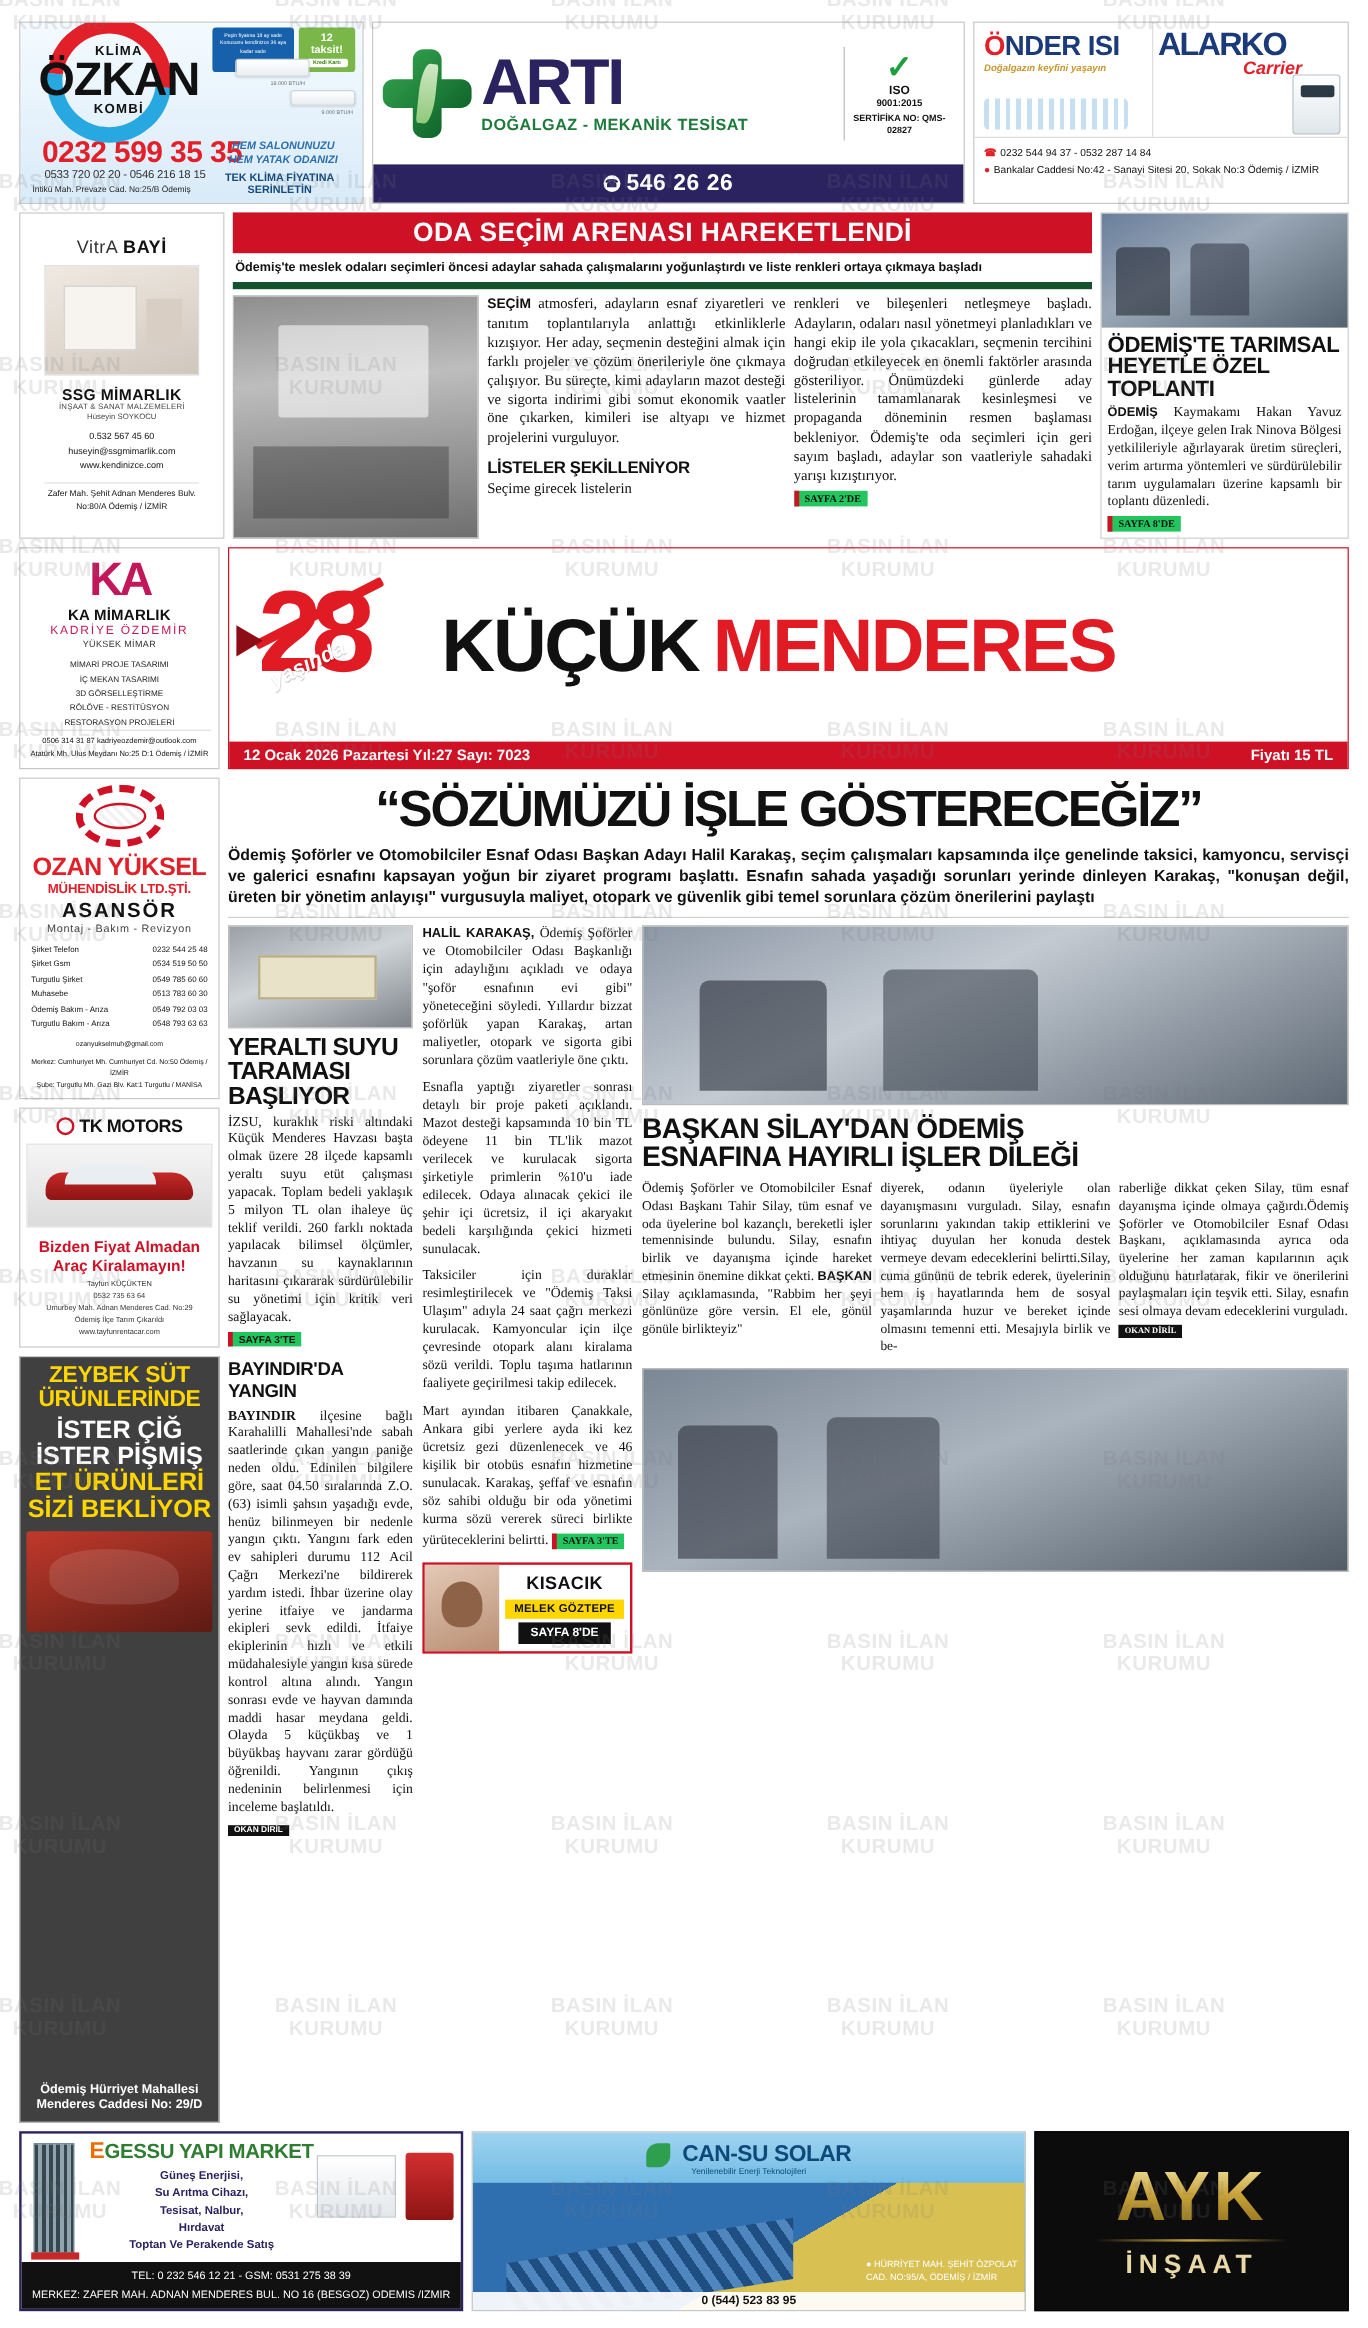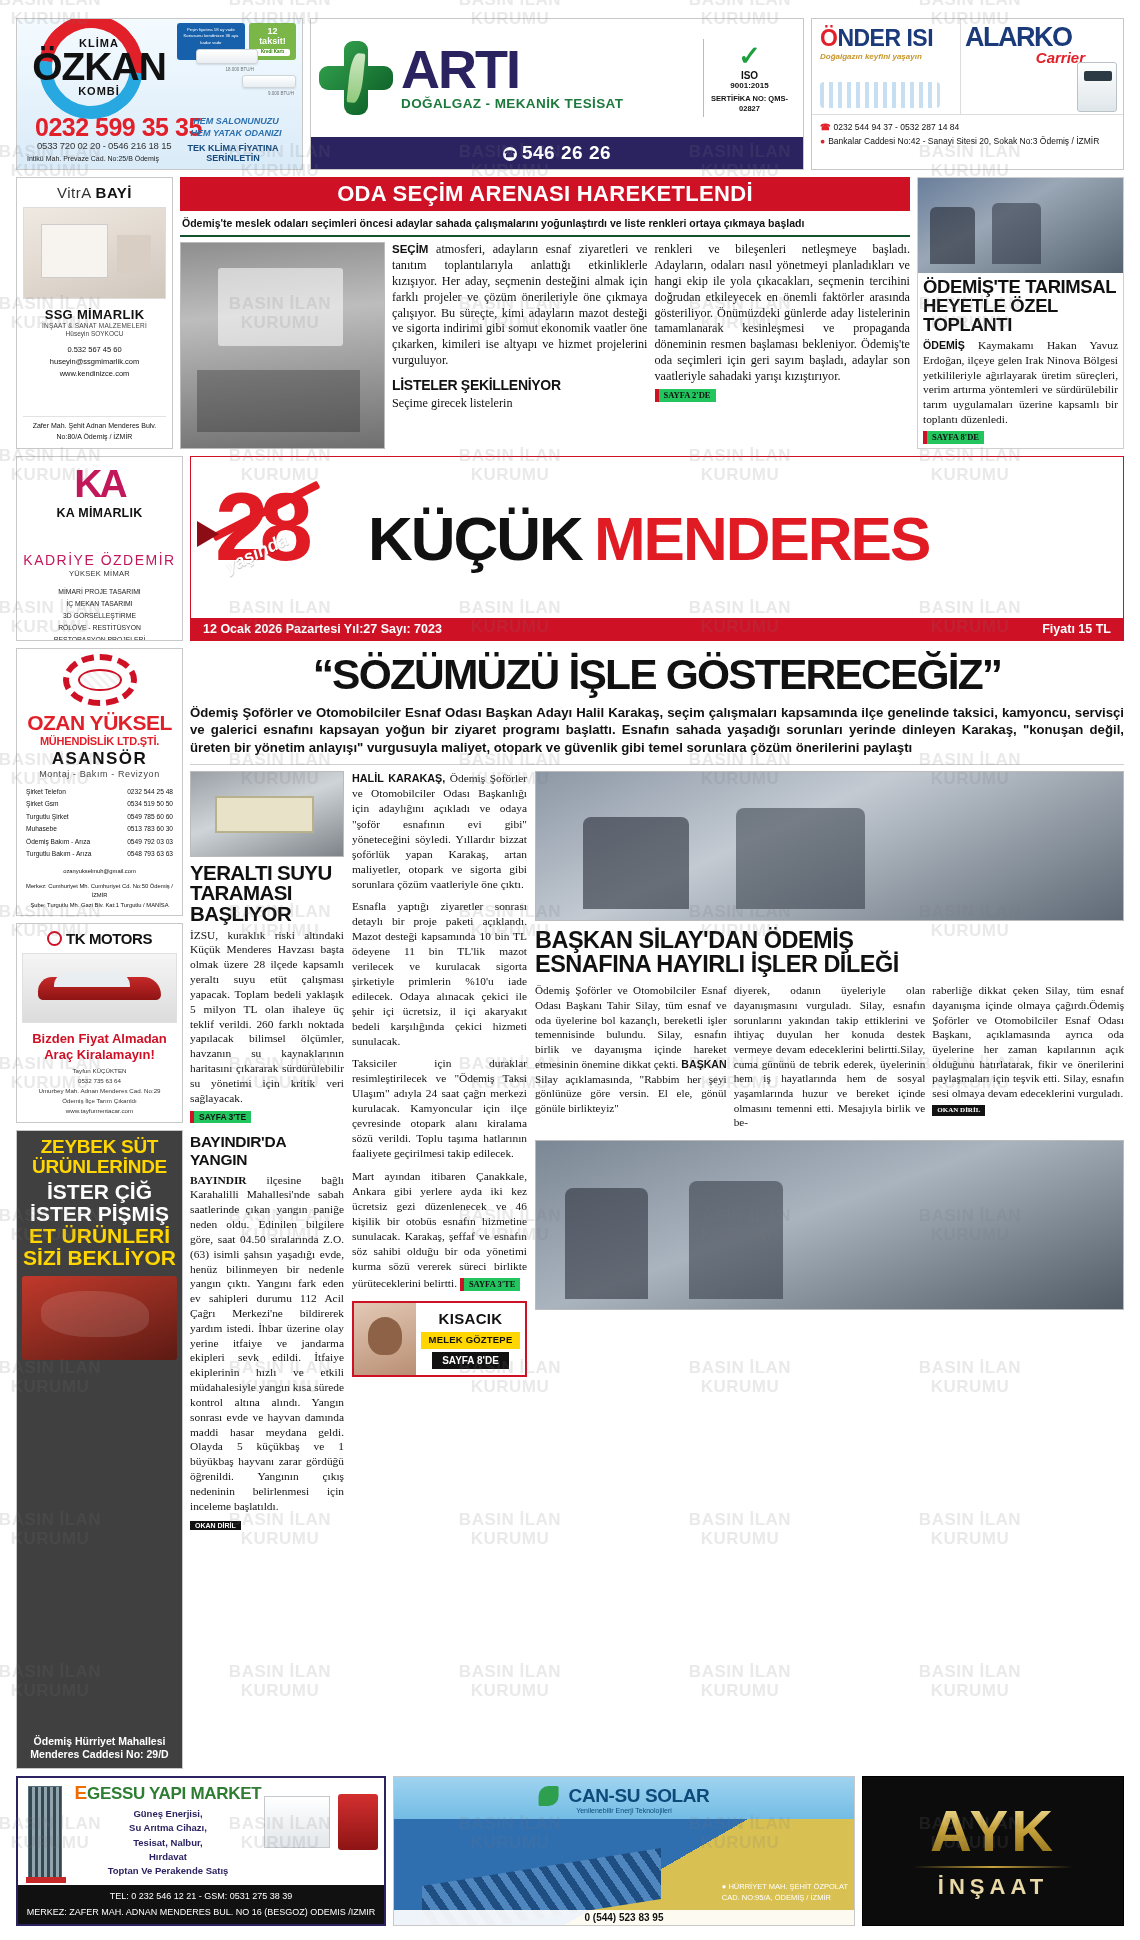--- a/index.html
+++ b/index.html
@@ -93,37 +93,37 @@
   .alarko { font-size:27px; font-weight:bold; color:#1b3a7a; letter-spacing:-1.5px; line-height:1; }
   .carrier { font-size:15px; font-style:italic; font-weight:bold; color:#e2202a; text-align:right; padding-right:34px; margin-top:-2px;}
   .boiler { position:absolute; right:6px; bottom:2px; width:40px; height:50px;
             background:linear-gradient(180deg,#ffffff,#dfe6ea); border:1px solid #b9c2c7; border-radius:3px;}
   .boiler:after{ content:""; position:absolute; left:6px; top:8px; width:28px; height:10px; background:#2b3a44; border-radius:2px;}
   .onder-info { border-top:1px solid #ddd; padding:5px 8px; font-size:8.5px; color:#111; line-height:1.65;}
   .onder-info .pin{ color:#e2202a; font-weight:bold; margin-right:3px;}
 
   
   .row2 { display:flex; gap:7px; height:272px; }
-  .ad-ssg { width:157px; padding:6px; display:flex; flex-direction:column; align-items:center; }
+  .ad-ssg { width:171px; padding:20px; display:flex; flex-direction:column; align-items:center; }
   .vitra { font-size:15px; color:#333; letter-spacing:.5px; }
   .vitra b{ font-weight:bold; color:#111;}
   .ssg-photo { width:100%; height:92px; margin-top:6px;
     background:linear-gradient(160deg,#efe9e2 0%,#e3dbd2 45%,#cfc6bc 100%);
     border:1px solid #ddd; position:relative;}
   .ssg-photo:before{content:"";position:absolute;left:12%;top:18%;width:46%;height:58%;background:#f7f3ee;border:1px solid #ccc;}
   .ssg-photo:after{content:"";position:absolute;right:10%;top:30%;width:24%;height:42%;background:#d8cec3;}
   .ssg-name { font-size:13px; font-weight:bold; color:#111; margin-top:8px; letter-spacing:.3px;}
   .ssg-sub { font-size:6.5px; color:#444; letter-spacing:.2px;}
   .ssg-person { font-size:6.5px; color:#444; margin-top:1px;}
   .ssg-contact { font-size:7.5px; color:#111; margin-top:7px; text-align:center; line-height:1.6;}
   .ssg-addr { font-size:7px; color:#111; margin-top:auto; text-align:center; line-height:1.5; border-top:1px solid #e2e2e2; padding-top:4px; width:100%;}
 
   .lead { flex:1; display:flex; flex-direction:column; }
   .lead-kicker { background:#cf1126; color:#fff; font-size:22px; font-weight:bold; text-align:center; padding:4px 0; letter-spacing:.3px;}
-  .lead-sub { font-size:10.5px; font-weight:bold; color:#111; padding:5px 2px 5px 2px; line-height:1.35; border-bottom:2px solid #14532d;}
+  .lead-sub { font-size:10.5px; font-weight:bold; color:#111; padding:5px 2px 5px 2px; line-height:1.35; border-bottom:6px solid #14532d;}
   .lead-body { flex:1; display:flex; gap:7px; padding-top:5px;}
   .lead-photo { width:205px; background:linear-gradient(175deg,#8e8e8e 0%,#bdbdbd 35%,#6f6f6f 100%); border:1px solid #bbb; position:relative;}
   .lead-photo:before{content:"";position:absolute;left:18%;top:12%;width:62%;height:38%;background:rgba(255,255,255,.55);border-radius:3px;}
   .lead-photo:after{content:"";position:absolute;left:8%;bottom:8%;width:80%;height:30%;background:rgba(40,40,40,.35);}
   .lead-col { flex:1; font-family:"Liberation Serif",serif; font-size:12.2px; line-height:1.3; text-align:justify; color:#111;}
   .lead-col b{ font-family:"Liberation Sans",sans-serif; font-size:11.5px;}
   .subhead { font-family:"Liberation Sans",sans-serif; font-weight:bold; font-size:14px; margin:7px 0 2px; letter-spacing:-.3px;}
   .pagetag { display:inline-block; background:#22c55e; color:#111; font-size:8.5px; font-weight:bold; padding:1px 5px; margin-top:4px; border-left:4px solid #cf1126;}
 
   .side-story { width:207px; display:flex; flex-direction:column; border:1px solid #cfcfcf; }
@@ -132,21 +132,21 @@
   .side-photo:after{content:"";position:absolute;left:36%;top:26%;width:24%;height:64%;background:rgba(35,42,55,.5);border-radius:6px 6px 0 0;}
   .side-title { font-size:18.5px; font-weight:bold; line-height:1.02; padding:5px 5px 3px; letter-spacing:-.4px; color:#111;}
   .side-text { font-family:"Liberation Serif",serif; font-size:11.4px; line-height:1.3; padding:0 5px 4px; text-align:justify; color:#111;}
   .side-text b{ font-family:"Liberation Sans",sans-serif; font-size:10.6px;}
 
   
   .row3 { display:flex; gap:7px; height:185px; }
   .ad-ka { width:167px; padding:7px 6px; display:flex; flex-direction:column; align-items:center; }
   .ka-logo { font-size:39px; font-weight:bold; color:#c2185b; letter-spacing:-3px; line-height:1;}
   .ka-name { font-size:12.5px; font-weight:bold; color:#111; margin-top:3px; letter-spacing:.2px;}
-  .ka-role { font-size:14px; color:#c2185b; letter-spacing:1.5px;margin-top:32px;}
+  .ka-role { font-size:10px; color:#c2185b; letter-spacing:1.5px;}
   .ka-person { font-size:7.5px; color:#333; letter-spacing:.3px; margin-top:1px;}
   .ka-list { font-size:6.8px; color:#222; text-align:center; line-height:1.75; margin-top:8px;}
   .ka-foot { font-size:6.3px; color:#111; text-align:center; line-height:1.6; margin-top:auto; border-top:1px solid #e0e0e0; padding-top:4px; width:100%;}
 
   .masthead-wrap { flex:1; border:1.5px solid #cf1126; display:flex; flex-direction:column; position:relative; background:#fff;}
   .masthead { flex:1; display:flex; align-items:center; padding:2px 10px 0 6px; position:relative; overflow:hidden;}
   .m28 { position:relative; width:175px; height:112px; flex:none;}
   .m28 .num { position:absolute; left:18px; top:-4px; font-size:96px; font-weight:bold; color:#e01b24; letter-spacing:-9px; line-height:1; font-family:"Liberation Sans",sans-serif;}
   .m28 .slash { position:absolute; left:10px; top:24px; width:118px; height:8px; background:#e01b24; transform:rotate(-27deg); border-radius:2px;}
   .m28 .tri { position:absolute; left:0px; top:38px; width:0; height:0; border-left:22px solid #8d0d16; border-top:13px solid transparent; border-bottom:13px solid transparent;}

